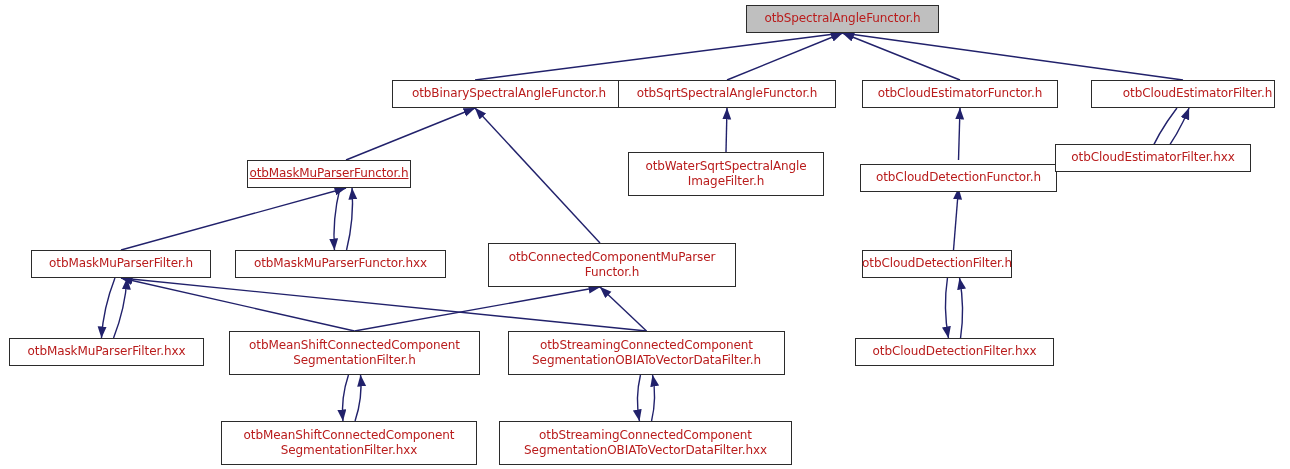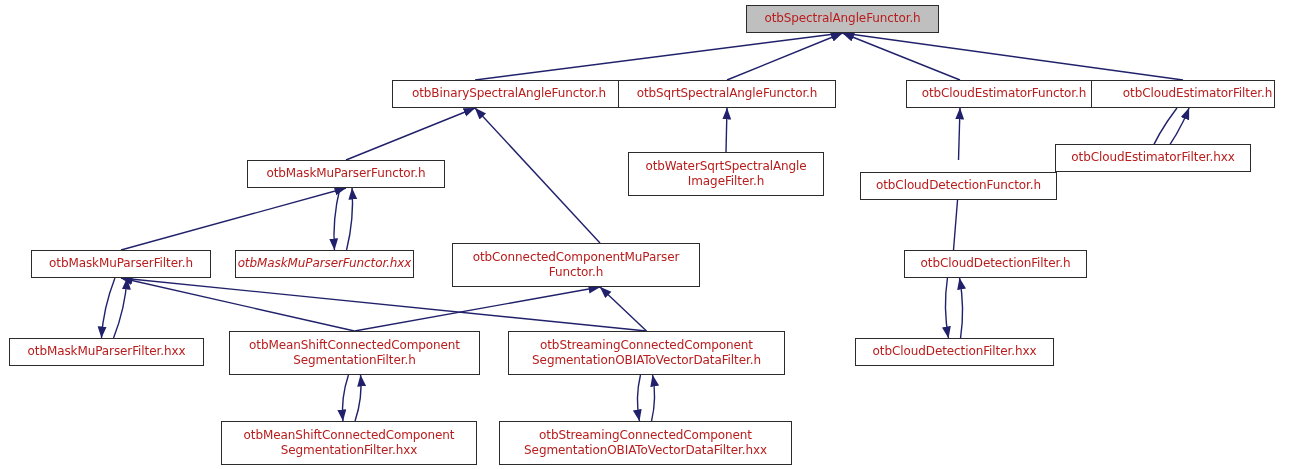--- a/index.html
+++ b/index.html
@@ -79,32 +79,32 @@
         <path d="M355.05,421 Q362.75,398 360.55,375" fill="none" stroke="#21216b" stroke-width="1.4" marker-end="url(#arrowhead)"></path>
         <path d="M348.45,375 Q340.75,398 342.95,421" fill="none" stroke="#21216b" stroke-width="1.4" marker-end="url(#arrowhead)"></path>
         <path d="M651.55,421 Q657,398 652.55,375" fill="none" stroke="#21216b" stroke-width="1.4" marker-end="url(#arrowhead)"></path>
         <path d="M640.45,375 Q635,398 639.45,421" fill="none" stroke="#21216b" stroke-width="1.4" marker-end="url(#arrowhead)"></path>
       </g>
   </svg>
   <div id="nodes">
       <div class="node root" style="left: 746px; top: 5px; width: 193px; height: 28px;">otbSpectralAngleFunctor.h</div>
       <div class="node" style="left: 358px; top: 80px; width: 234px; height: 28px; margin-left: 34px;">otbBinarySpectralAngleFunctor.h</div>
       <div class="node" style="left: 618px; top: 80px; width: 218px; height: 28px;">otbSqrtSpectralAngleFunctor.h</div>
-      <div class="node" style="left: 862px; top: 80px; width: 196px; height: 28px; margin-left: 44px;">otbCloudEstimatorFunctor.h</div>
+      <div class="node" style="left: 862px; top: 80px; width: 196px; height: 28px;">otbCloudEstimatorFunctor.h</div>
       <div class="node" style="left: 1091px; top: 80px; width: 184px; height: 28px; padding-left: 29px;">otbCloudEstimatorFilter.h</div>
       <div class="node" style="left: 628px; top: 152px; width: 196px; height: 44px;">otbWaterSqrtSpectralAngle
 ImageFilter.h</div>
-      <div class="node" style="left: 247px; top: 160px; width: 198px; height: 28px;">otbMaskMuParserFunctor.h</div>
-      <div class="node" style="left: 860px; top: 172px; width: 197px; height: 28px;">otbCloudDetectionFunctor.h</div>
+      <div class="node" style="left: 247px; top: 160px; width: 164px; height: 28px; text-decoration: underline;">otbMaskMuParserFunctor.h</div>
+      <div class="node" style="left: 860px; top: 164px; width: 197px; height: 28px;">otbCloudDetectionFunctor.h</div>
       <div class="node" style="left: 1055px; top: 144px; width: 196px; height: 28px;">otbCloudEstimatorFilter.hxx</div>
       <div class="node" style="left: 31px; top: 250px; width: 180px; height: 28px;">otbMaskMuParserFilter.h</div>
-      <div class="node" style="left: 235px; top: 250px; width: 179px; height: 28px; font-style: italic;">otbMaskMuParserFunctor.hxx</div>
-      <div class="node" style="left: 452px; top: 243px; width: 248px; height: 44px;">otbConnectedComponentMuParser
+      <div class="node" style="left: 235px; top: 250px; width: 211px; height: 28px;">otbMaskMuParserFunctor.hxx</div>
+      <div class="node" style="left: 488px; top: 243px; width: 248px; height: 44px;">otbConnectedComponentMuParser
 Functor.h</div>
-      <div class="node" style="left: 862px; top: 250px; width: 183px; height: 28px; margin-left: 42px;">otbCloudDetectionFilter.h</div>
+      <div class="node" style="left: 862px; top: 250px; width: 150px; height: 28px;">otbCloudDetectionFilter.h</div>
       <div class="node" style="left: 9px; top: 338px; width: 195px; height: 28px;">otbMaskMuParserFilter.hxx</div>
       <div class="node" style="left: 229px; top: 331px; width: 251px; height: 44px;">otbMeanShiftConnectedComponent
 SegmentationFilter.h</div>
       <div class="node" style="left: 508px; top: 331px; width: 277px; height: 44px;">otbStreamingConnectedComponent
 SegmentationOBIAToVectorDataFilter.h</div>
       <div class="node" style="left: 855px; top: 338px; width: 199px; height: 28px;">otbCloudDetectionFilter.hxx</div>
       <div class="node" style="left: 221px; top: 421px; width: 256px; height: 44px;">otbMeanShiftConnectedComponent
 SegmentationFilter.hxx</div>
       <div class="node" style="left: 499px; top: 421px; width: 293px; height: 44px;">otbStreamingConnectedComponent
 SegmentationOBIAToVectorDataFilter.hxx</div>

